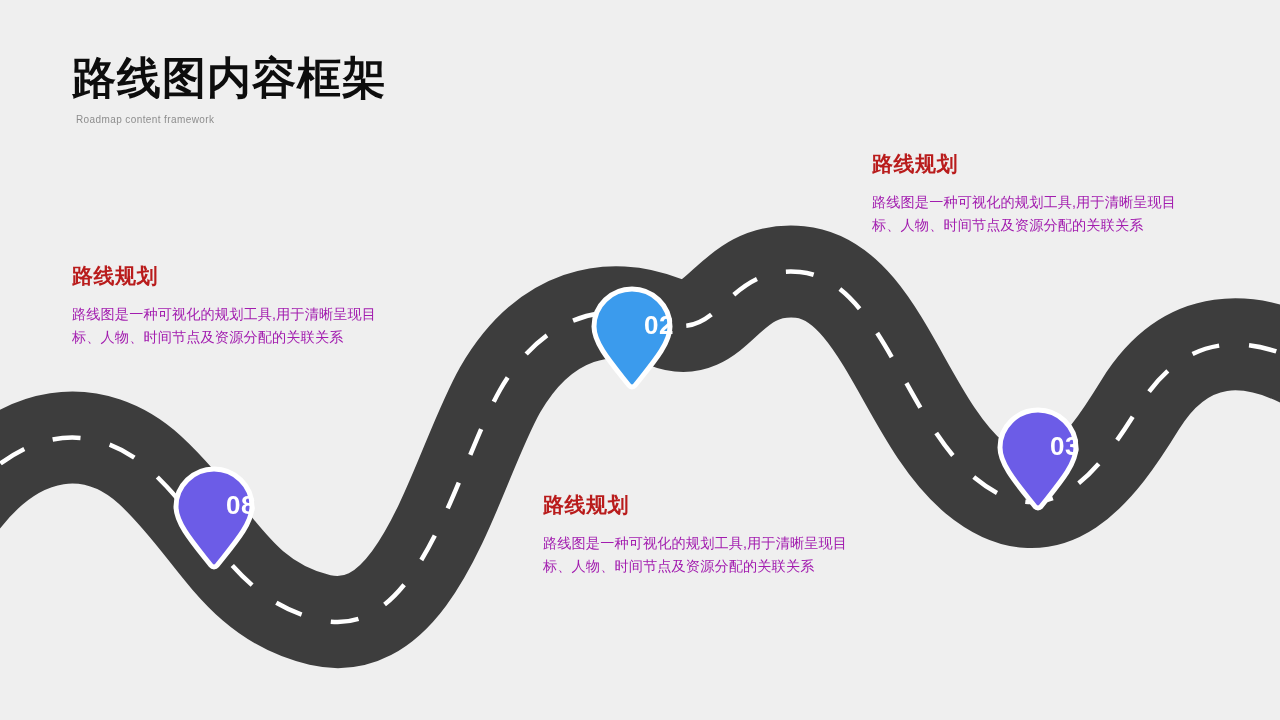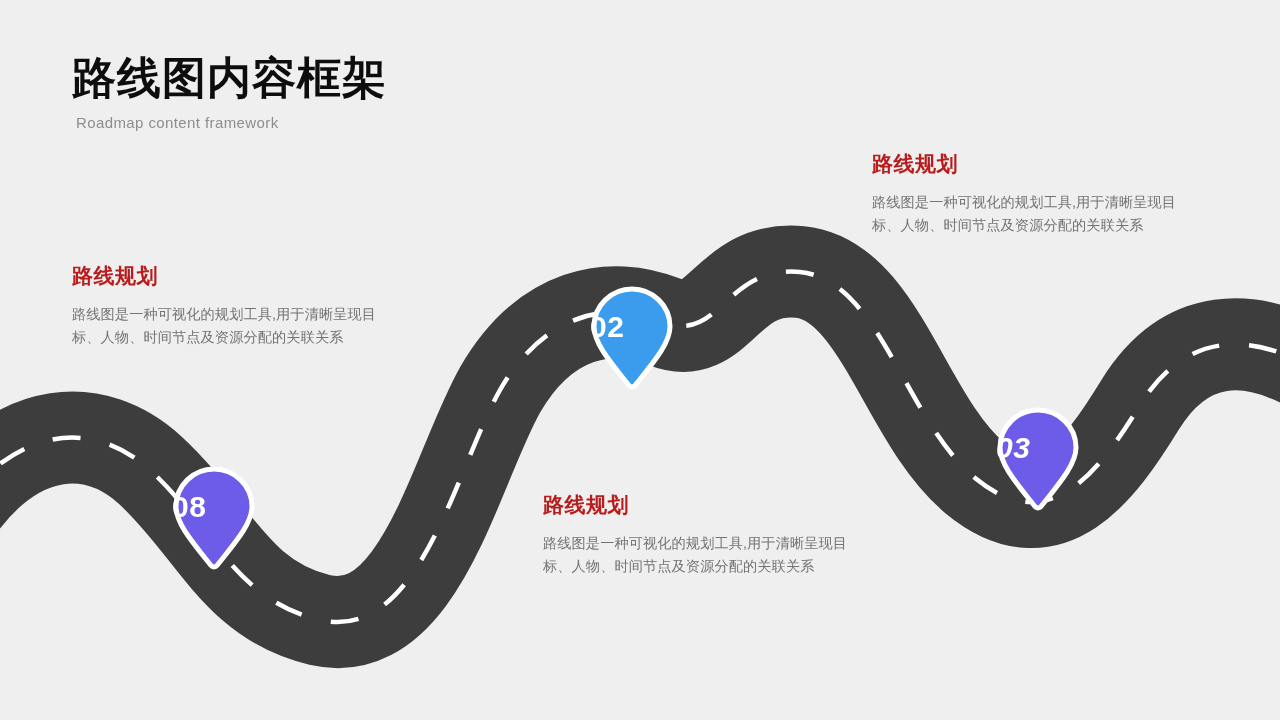--- a/index.html
+++ b/index.html
@@ -32,21 +32,21 @@
   .title {
     font-size: 44px;
     font-weight: bold;
     color: #0d0d0d;
     letter-spacing: 1px;
     line-height: 1.08;
     margin: 0;
     white-space: nowrap;
   }
   .subtitle {
-    font-size: 15px;
+    font-size: 10px;
     color: #8d8d8d;
     margin: 12px 0 0 4px;
     letter-spacing: 0.4px;
     white-space: nowrap;
     font-weight: normal;
   }
 
   
   .road-layer {
     position: absolute;
@@ -66,51 +66,51 @@
   .block-title {
     font-size: 21px;
     font-weight: bold;
     color: #b91c1c;
     margin: 0 0 13px 0;
     letter-spacing: 0.5px;
   }
   .block-body {
     font-size: 14.2px;
     line-height: 1.62;
-    color: #737373;
+    color: #a21caf;
     margin: 0;
     letter-spacing: 0.1px;
   }
   .block-1 { left: 72px;  top: 262px; }
   .block-2 { left: 872px; top: 150px; }
   .block-3 { left: 543px; top: 491px; }
 
   
   .pin {
     position: absolute;
     z-index: 8;
     width: 84px;
     height: 104px;
   }
   .pin svg { display: block; overflow: visible; }
   .pin-label {
     position: absolute;
     left: 0;
     top: 24px;
     width: 84px;
-    text-align: left;
-    font-size: 30px;
+    text-align: right;
+    font-size: 26px;
     font-weight: bold;
     color: #ffffff;
     letter-spacing: 0.5px;
     pointer-events: none;
   }
   .pin-01 { left: 172px; top: 466px; }
   .pin-02 { left: 590px; top: 286px; }
-  .pin-03 { left: 996px; top: 407px; font-style: italic; }
+  .pin-03 { left: 996px; top: 407px; }
 </style>
 </head>
 <body style="background: rgb(239, 239, 239);">
 
 <div id="slide" style="background: rgb(239, 239, 239);">
 
   <svg class="road-layer" viewBox="0 0 1280 720" width="1280" height="720" xmlns="http://www.w3.org/2000/svg" aria-hidden="true">
     <path id="road-base" fill="none" stroke="#3d3d3d" stroke-width="92" stroke-linecap="butt" d="M -40,505 C 20,425 95,420 150,470 C 215,530 235,600 320,620 C 420,643 455,470 500,390 C 545,312 610,300 665,322 C 720,344 725,265 800,272 C 880,280 905,420 975,478 C 1050,540 1100,470 1140,405 C 1185,332 1250,330 1320,372"></path>
     <path id="road-dashes" fill="none" stroke="#ffffff" stroke-width="4.5" stroke-linecap="butt" stroke-dasharray="28 30" d="M -40,505 C 20,425 95,420 150,470 C 215,530 235,600 320,620 C 420,643 455,470 500,390 C 545,312 610,300 665,322 C 720,344 725,265 800,272 C 880,280 905,420 975,478 C 1050,540 1100,470 1140,405 C 1185,332 1250,330 1320,372"></path>
   </svg>

